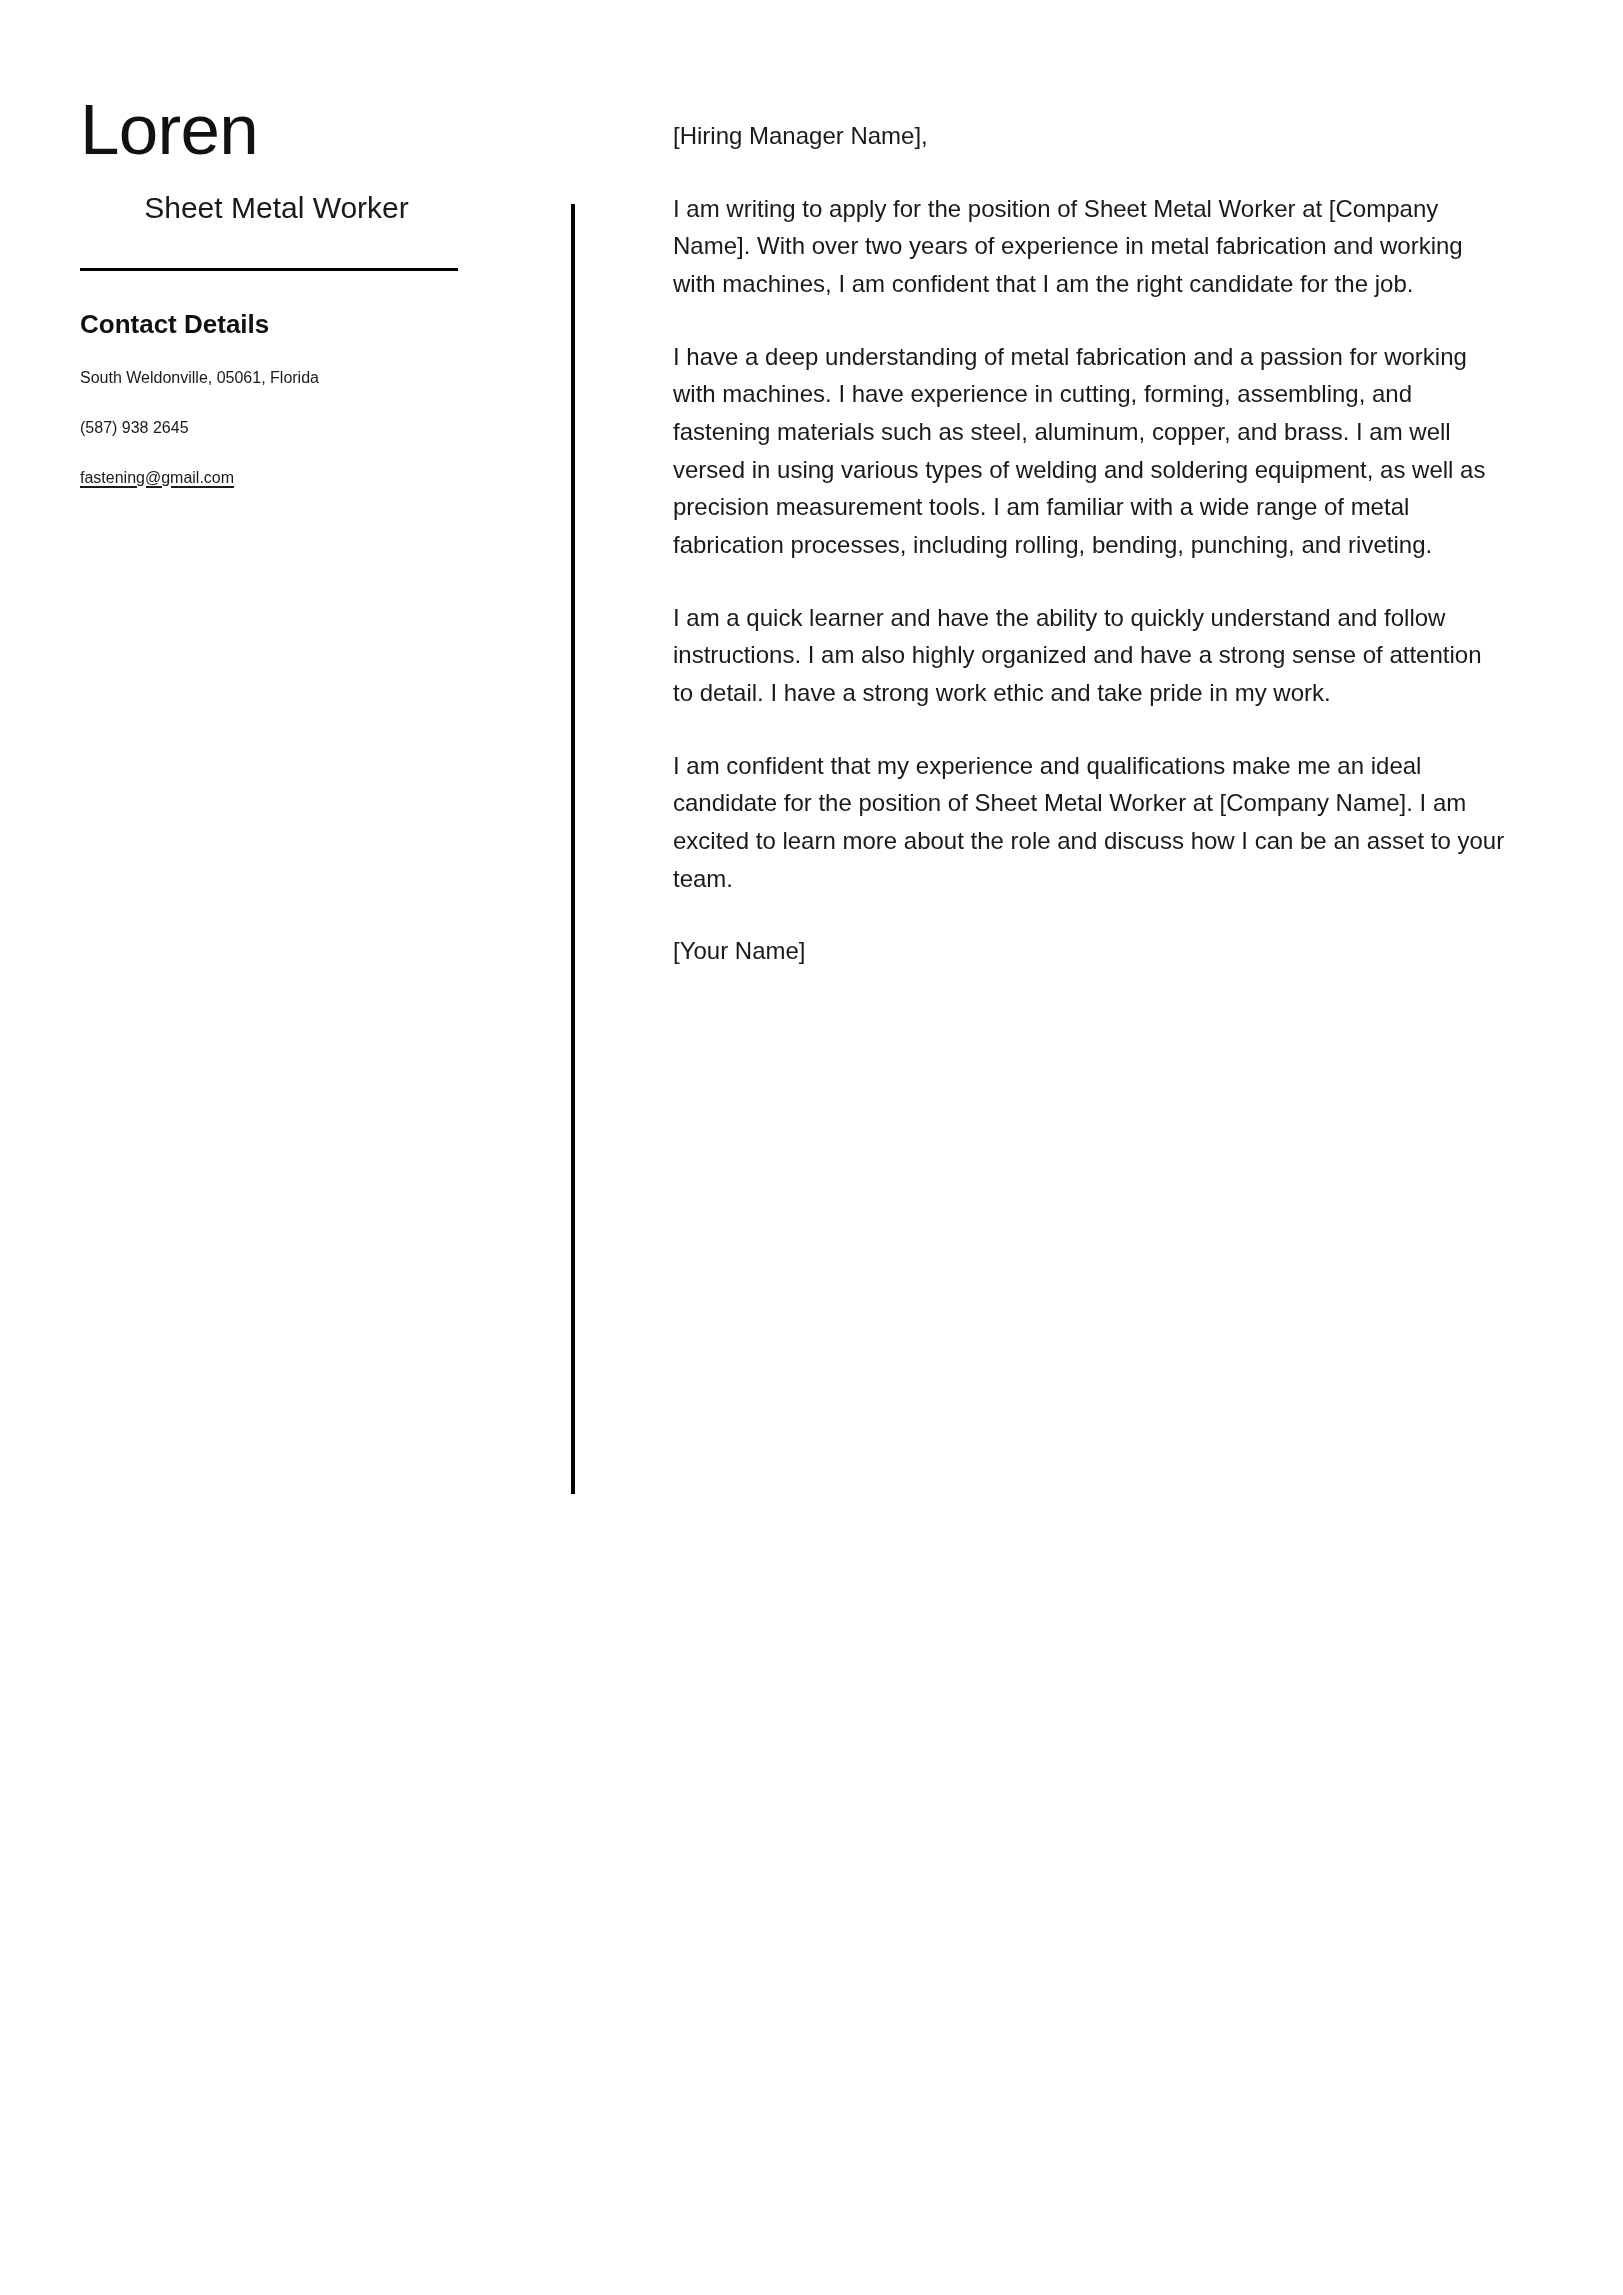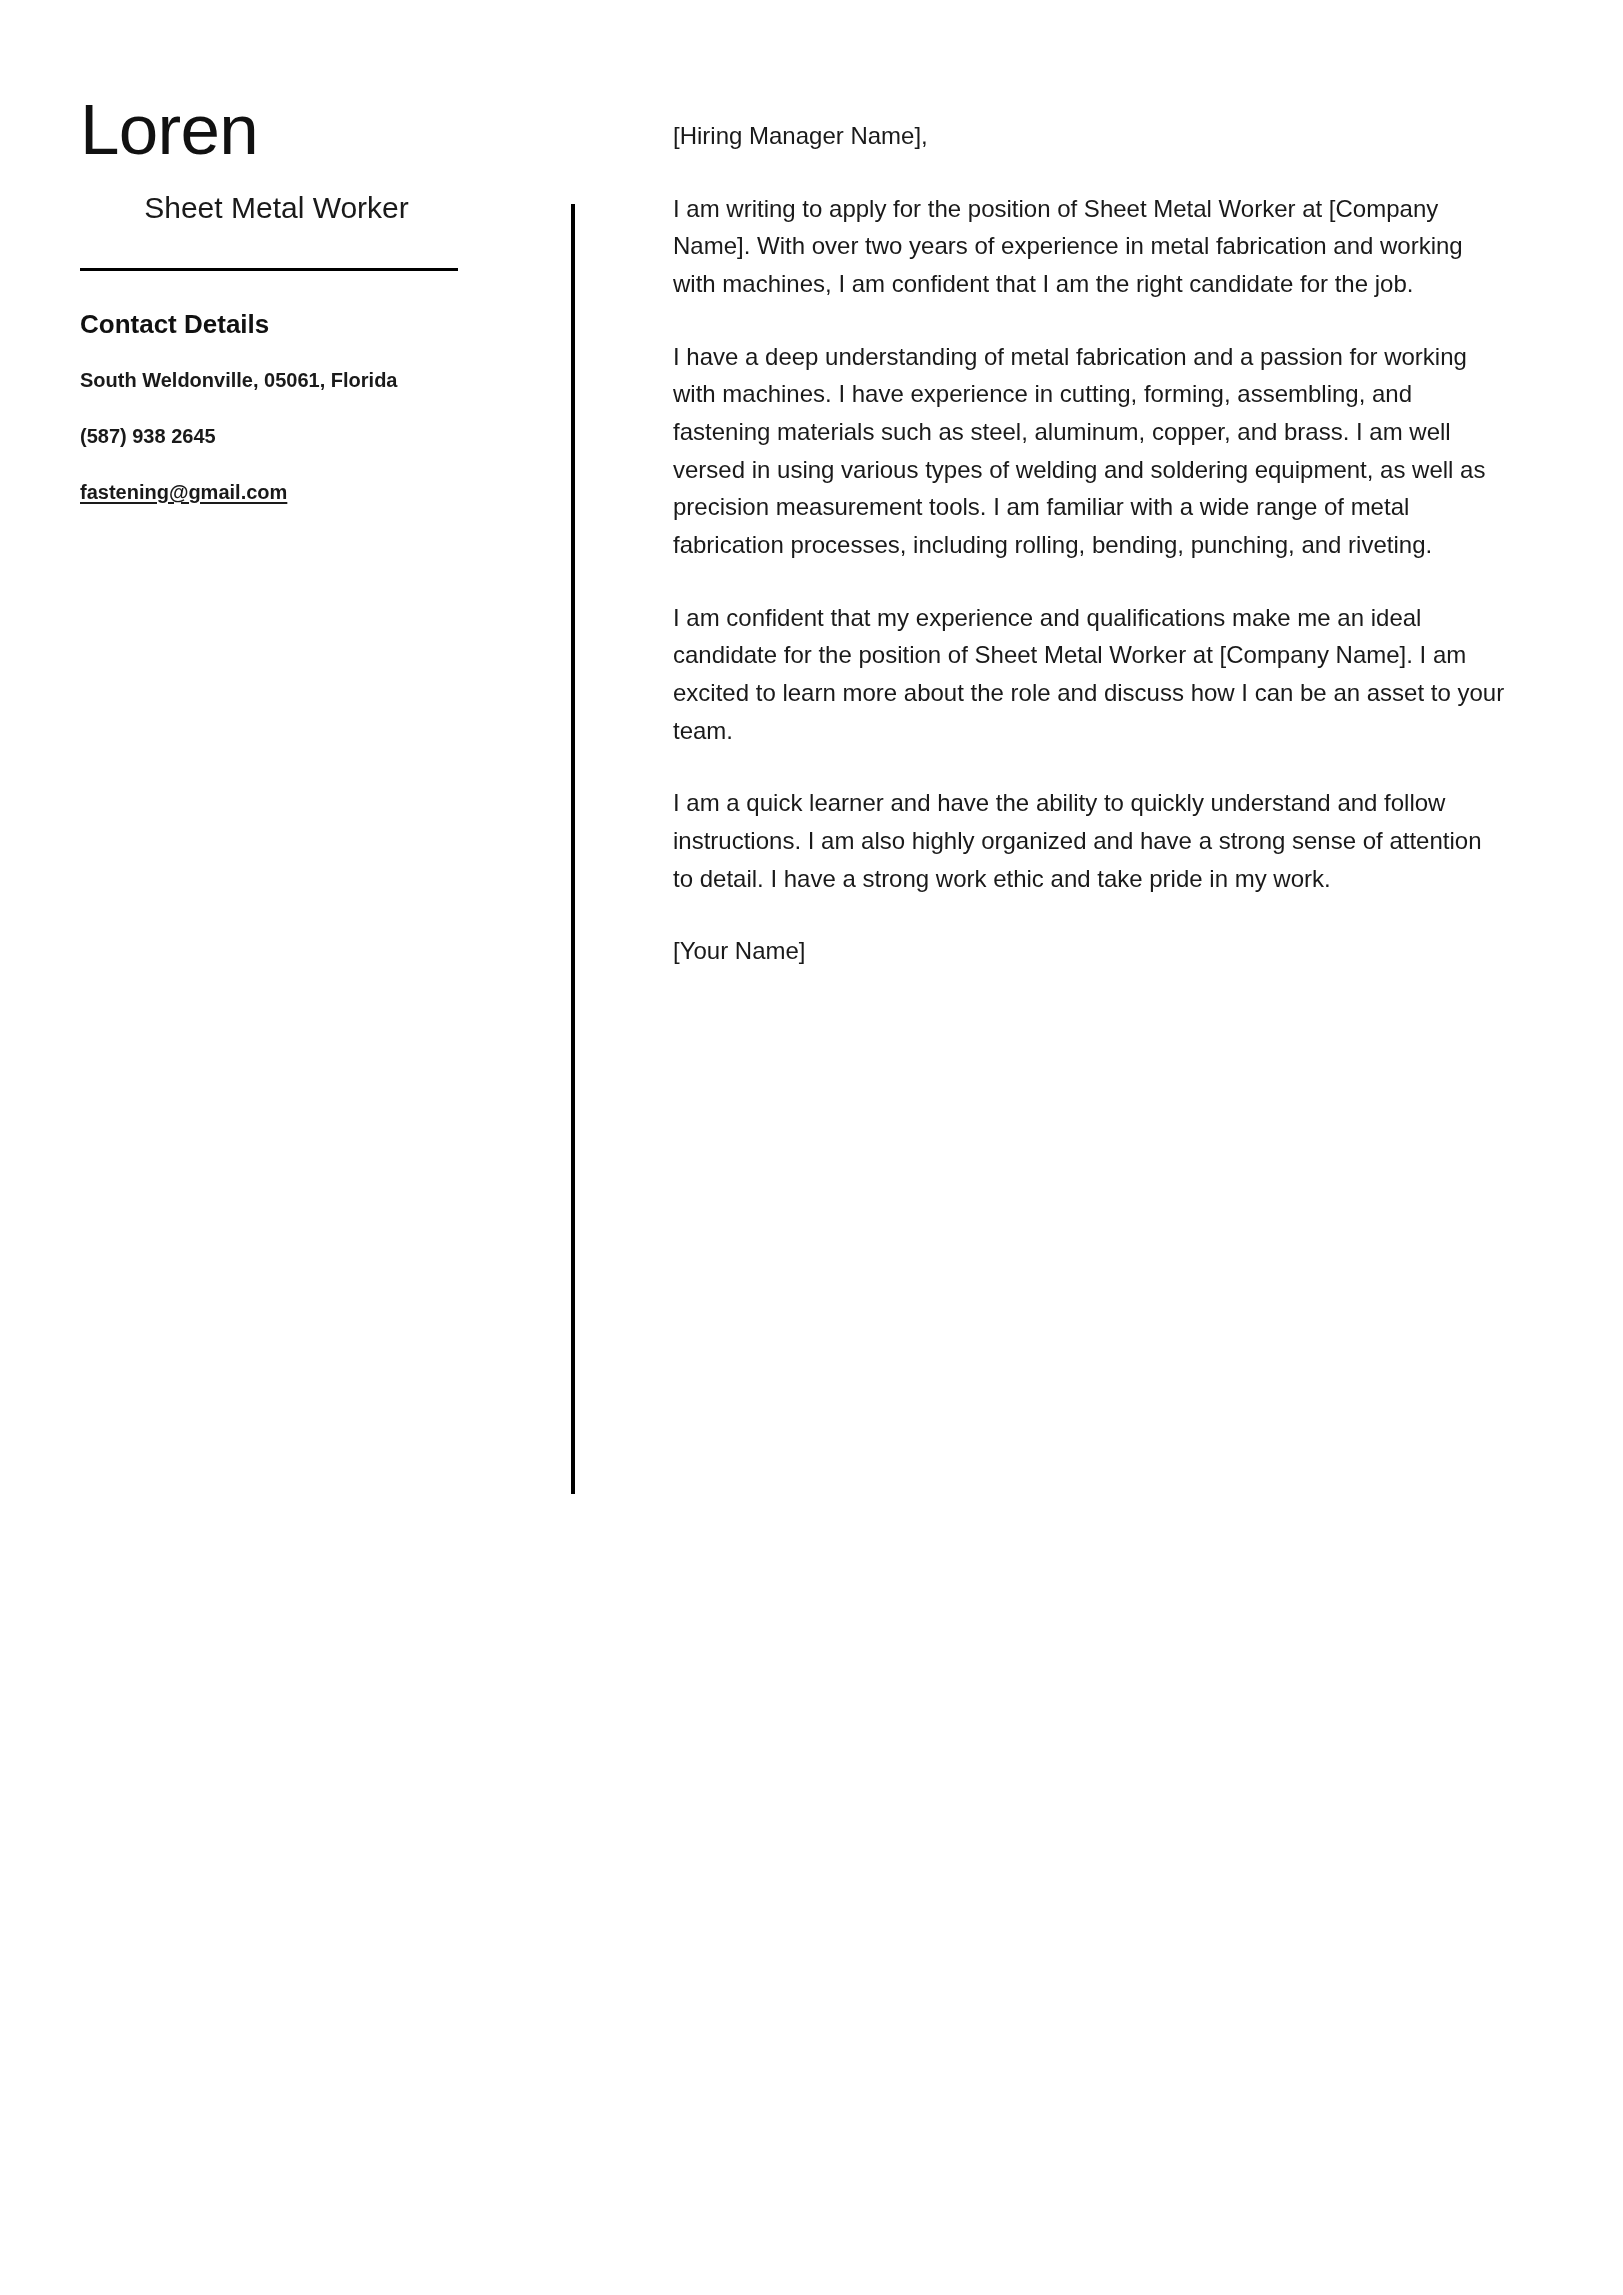--- a/index.html
+++ b/index.html
@@ -49,22 +49,22 @@
   .section-heading {
     margin-top: 38px;
     font-size: 26px;
     font-weight: 600;
     color: #111111;
   }
   .contact-block {
     margin-top: 26px;
   }
   .contact-item {
-    font-size: 20px;
-    font-weight: 700;
+    font-size: 16px;
+    font-weight: 400;
     line-height: 1.48;
     color: #1a1a1a;
     margin-bottom: 26px;
     max-width: 354px;
   }
   .contact-item:last-child { margin-bottom: 0; }
   .email-link {
     color: #1a1a1a;
     text-decoration: underline;
     text-underline-offset: 3.3px;
@@ -120,19 +120,19 @@
       </div>
     </div>
   </aside>
 
   <div class="divider"></div>
 
   <section class="letter">
     <p>[Hiring Manager Name],</p>
     <p>I am writing to apply for the position of Sheet Metal Worker at [Company Name]. With over two years of experience in metal fabrication and working with machines, I am confident that I am the right candidate for the job.</p>
     <p>I have a deep understanding of metal fabrication and a passion for working with machines. I have experience in cutting, forming, assembling, and fastening materials such as steel, aluminum, copper, and brass. I am well versed in using various types of welding and soldering equipment, as well as precision measurement tools. I am familiar with a wide range of metal fabrication processes, including rolling, bending, punching, and riveting.</p>
+    <p>I am a quick learner and have the ability to quickly understand and follow instructions. I am also highly organized and have a strong sense of attention to detail. I have a strong work ethic and take pride in my work.</p>
     <p>I am confident that my experience and qualifications make me an ideal candidate for the position of Sheet Metal Worker at [Company Name]. I am excited to learn more about the role and discuss how I can be an asset to your team.</p>
-    <p>I am a quick learner and have the ability to quickly understand and follow instructions. I am also highly organized and have a strong sense of attention to detail. I have a strong work ethic and take pride in my work.</p>
     <p>[Your Name]</p>
   </section>
 
 </div>
 
 
 </body></html>

